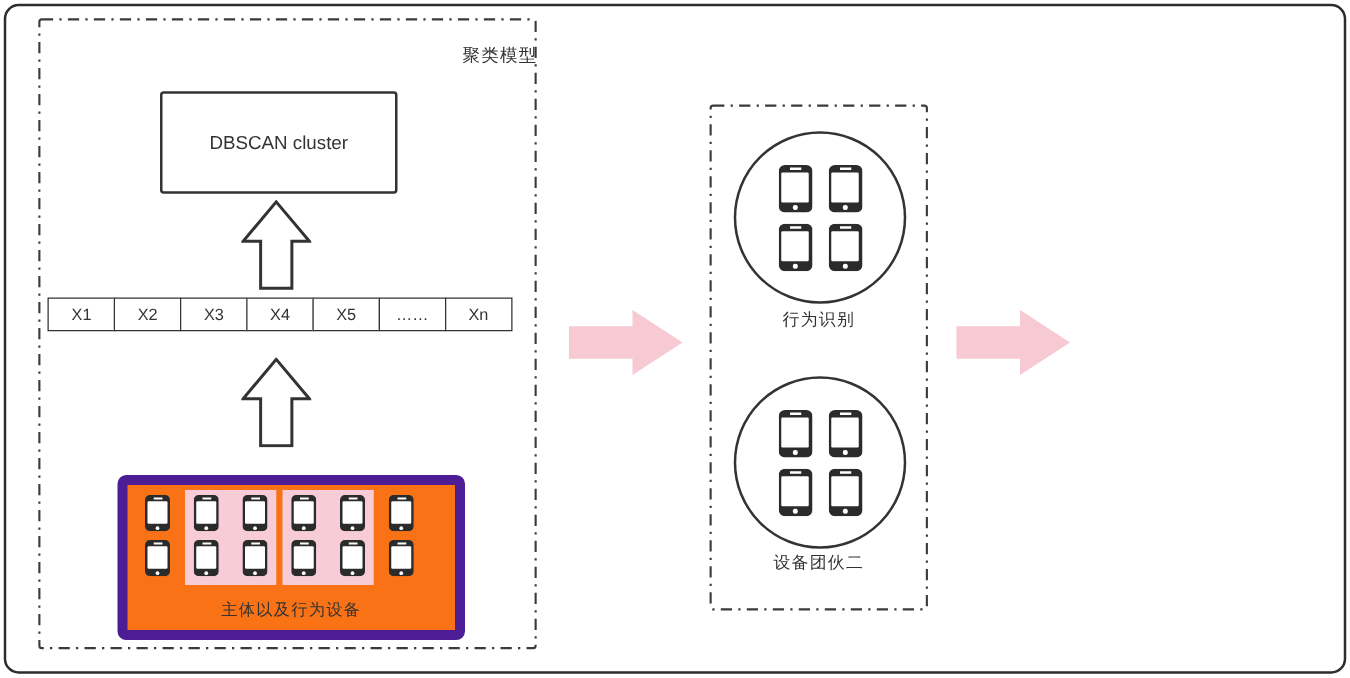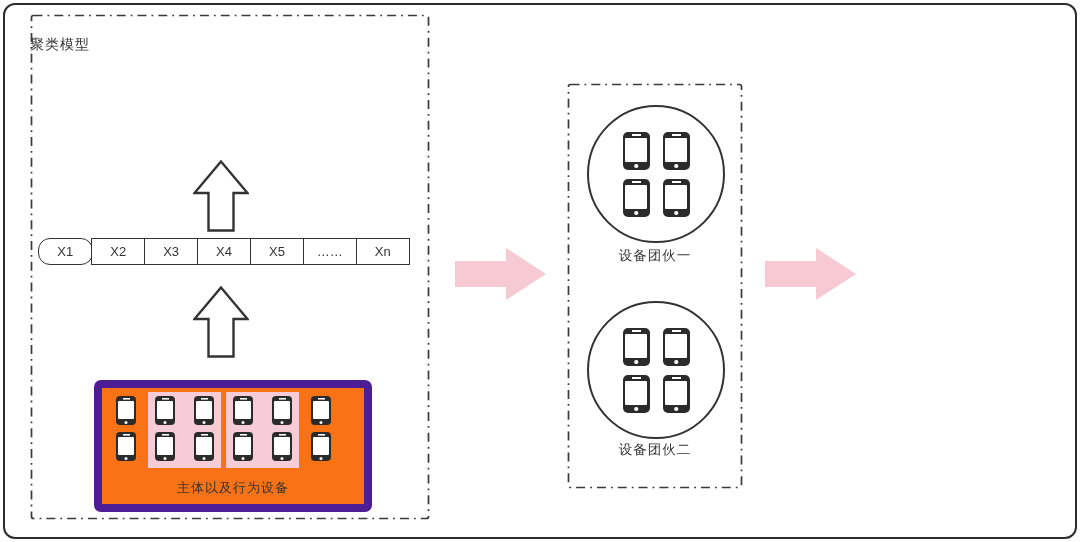--- a/index.html
+++ b/index.html
@@ -10,37 +10,37 @@
   .frame{
     position:absolute;left:3px;top:3px;right:3px;bottom:3px;
     border:2.5px solid #2d2d2d;border-radius:12px;
   }
   .dash-box{position:absolute;}
   .dash-border{position:absolute;left:0;top:0;}
   .left-box{left:30px;top:14px;width:400px;height:506px;}
   .mid-box{left:567px;top:83px;width:176px;height:406px;}
   .right-box{left:880px;top:130px;width:172px;height:272px;}
 
-  .panel-title{position:absolute;top:22px;left:0;width:100%;text-align:left;font-size:14px;letter-spacing:1px;}
+  .panel-title{position:absolute;top:22px;left:0;width:100%;text-align:right;font-size:14px;letter-spacing:1px;}
 
   .dbscan-box{
     position:absolute;left:98px;top:59px;width:186px;height:78px;
     border:2px solid #333;border-radius:3px;background:#fff;
     display:flex;align-items:center;justify-content:center;font-size:15px;
   }
   .up-arrow{position:absolute;width:56px;height:72px;}
   .arrow1{left:163px;top:146px;}
   .arrow2{left:163px;top:272px;}
 
   .feature-row{position:absolute;left:8px;top:224px;width:372px;height:27px;display:flex;}
   .feature-row .cell{
     flex:1;border:1.6px solid #333;margin-left:-1.6px;background:#fff;
     display:flex;align-items:center;justify-content:center;font-size:13px;
   }
-  .feature-row .cell:first-child{margin-left:0;border-radius:12px;}
+  .feature-row .cell:first-child{margin-left:0;}
 
   .device-box{
     position:absolute;left:64px;top:366px;width:262px;height:116px;
     border:8px solid #4c1d95;border-radius:7px;background:#f97316;
   }
   .pink-band{position:absolute;top:4px;height:76px;width:73px;background:#f8ccd6;}
   .band1{left:46px;}
   .band2{left:124px;}
   .phone-grid{
     position:absolute;left:14px;top:8px;
@@ -97,20 +97,23 @@
 
 <div class="canvas">
   <div class="frame"></div>
 
   <section class="dash-box left-box">
     <svg class="dash-border" width="400" height="506">
       <rect x="1.5" y="1.5" width="397" height="503" rx="2" fill="none" stroke="#3a3a3a" stroke-width="1.7" stroke-dasharray="9 5 1.8 5"></rect>
     </svg>
     <div class="panel-title">聚类模型</div>
 
+    <div class="dbscan-box">
+      <span>DBSCAN cluster</span>
+    </div>
 
     <svg class="up-arrow arrow1" viewBox="0 0 56 72">
       <polygon points="28,1.5 54.5,33 40.5,33 40.5,70.5 15.5,70.5 15.5,33 1.5,33" fill="#fff" stroke="#333" stroke-width="2.4"></polygon>
     </svg>
 
     <div class="feature-row">
       <div class="cell">X1</div>
       <div class="cell">X2</div>
       <div class="cell">X3</div>
       <div class="cell">X4</div>
@@ -154,21 +157,21 @@
     </svg>
 
     <div class="cluster-circle c1">
       <div class="circle-grid">
         <i class="phone lg"></i>
         <i class="phone lg"></i>
         <i class="phone lg"></i>
         <i class="phone lg"></i>
       </div>
     </div>
-    <div class="cluster-label l1">设备团伙一</div>
+    <div class="cluster-label l1">行为识别</div>
 
     <div class="cluster-circle c2">
       <div class="circle-grid">
         <i class="phone lg"></i>
         <i class="phone lg"></i>
         <i class="phone lg"></i>
         <i class="phone lg"></i>
       </div>
     </div>
     <div class="cluster-label l2">设备团伙二</div>

